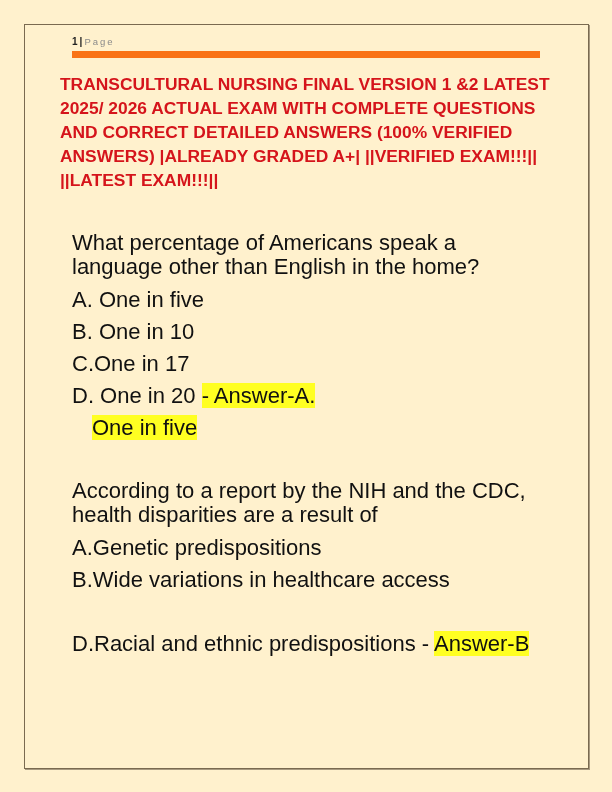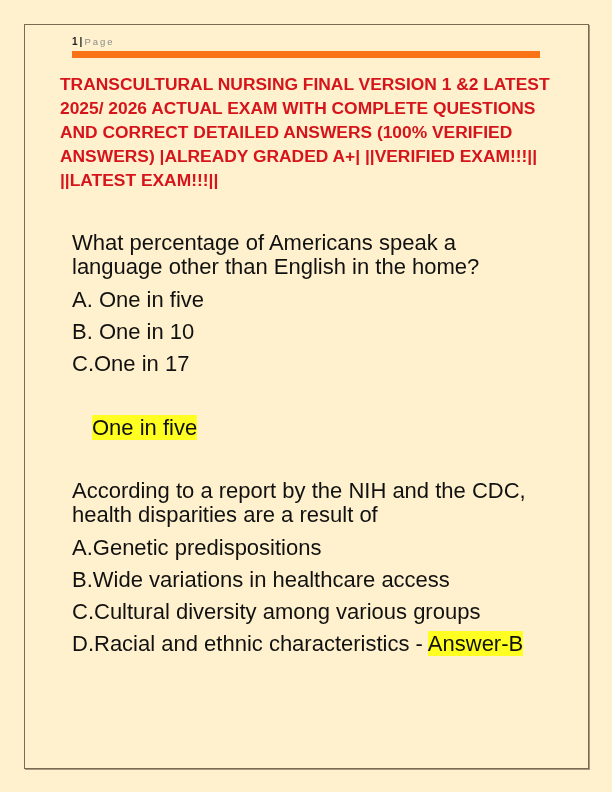--- a/index.html
+++ b/index.html
@@ -24,22 +24,22 @@
   <span class="num">1</span><span class="sep">|</span><span class="pg">Page</span>
 </div>
 
 <div class="title">TRANSCULTURAL NURSING FINAL VERSION 1 &amp;2 LATEST 2025/ 2026 ACTUAL EXAM WITH COMPLETE QUESTIONS AND CORRECT DETAILED ANSWERS (100% VERIFIED ANSWERS) |ALREADY GRADED A+| ||VERIFIED EXAM!!!|| ||LATEST EXAM!!!||</div>
 
 <div class="q" style="top:231px;">
   <p class="stem">What percentage of Americans speak a language other than English in the home?</p>
   <p style="position:absolute;top:56px;">A. One in five</p>
   <p style="position:absolute;top:88px;">B. One in 10</p>
   <p style="position:absolute;top:120px;">C.One in 17</p>
+  <p style="position:absolute;top:152px;white-space:nowrap;"><span>D. One in 20 </span><span class="hl">- Answer-A.</span></p>
   <p style="position:absolute;top:184px;padding-left:20px;"><span class="hl">One in five</span></p>
 </div>
 
 <div class="q" style="top:479px;">
   <p class="stem">According to a report by the NIH and the CDC, health disparities are a result of</p>
   <p style="position:absolute;top:56px;">A.Genetic predispositions</p>
   <p style="position:absolute;top:88px;">B.Wide variations in healthcare access</p>
-  <p style="position:absolute;top:120px;">C.Cultural diversity among various groups</p>
-  <p style="position:absolute;top:152px;white-space:nowrap;"><span>D.Racial and ethnic characteristics - </span><span class="hl">Answer-B</span></p>
+  <p style="position:absolute;top:152px;white-space:nowrap;"><span>D.Racial and ethnic predispositions - </span><span class="hl">Answer-B</span></p>
 </div>
 
 </body></html>

